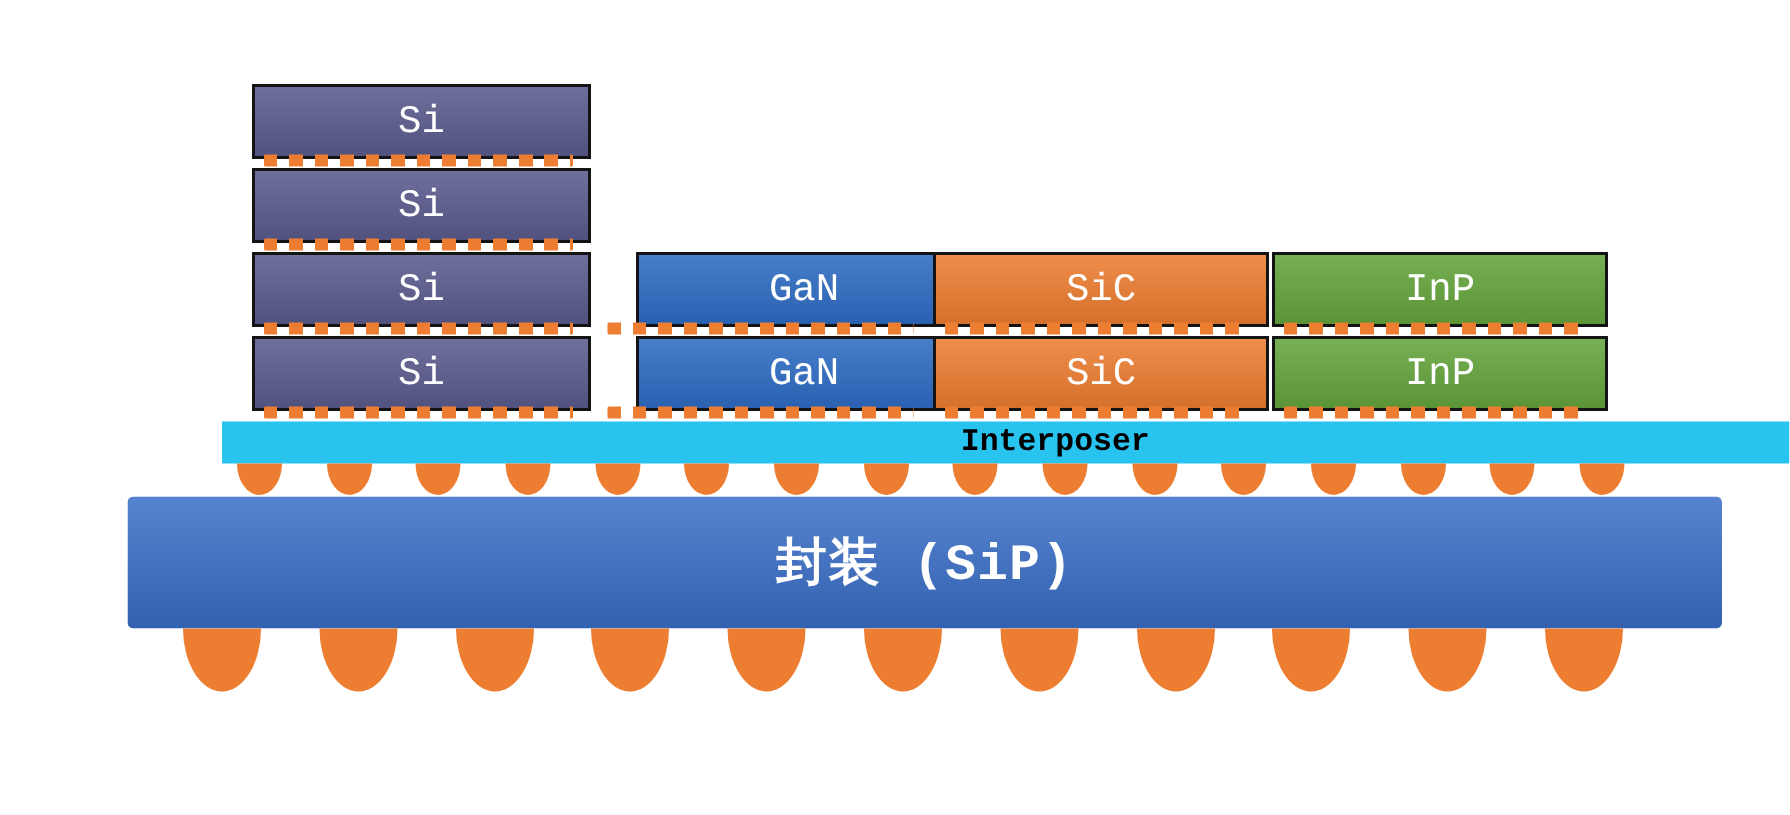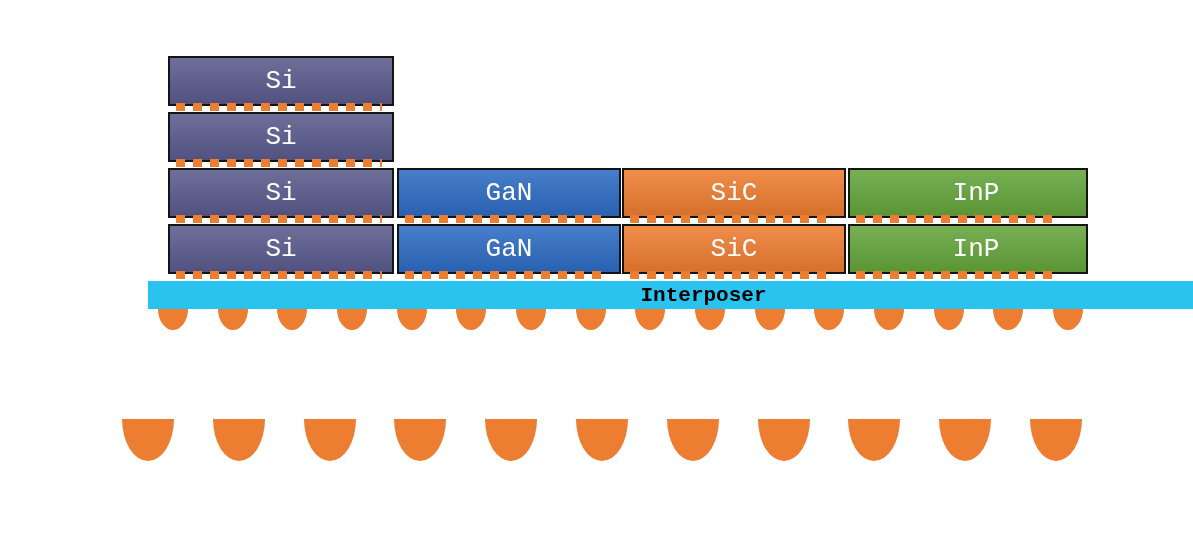--- a/index.html
+++ b/index.html
@@ -21,23 +21,23 @@
     border: 2px solid #141414;
     display: flex;
     align-items: center;
     justify-content: center;
     color: #ffffff;
     font-size: 26px;
     line-height: 1;
     background-image: linear-gradient(rgba(255,255,255,.12), rgba(0,0,0,.10));
   }
   .si  { background-color: var(--si); }
-  .gan { background-color: var(--gan); }
+  .gan { background-color: var(--gan); margin-left: 27px; }
   .sic { background-color: var(--sic); }
-  .inp { background-color: var(--inp); padding-left: 16px; }
+  .inp { background-color: var(--inp); }
   .mb {
     position: absolute;
     height: 8px;
     border-radius: 1px;
     background: repeating-linear-gradient(90deg, var(--bump) 0 9px, transparent 9px 17px);
   }
   .interposer {
     position: absolute;
     left: 148px; top: 281px; width: 1111px; height: 28px;
     background-color: var(--interposer);
@@ -138,20 +138,23 @@
       <div class="dome"></div>
       <div class="dome"></div>
       <div class="dome"></div>
       <div class="dome"></div>
       <div class="dome"></div>
       <div class="dome"></div>
       <div class="dome"></div>
       <div class="dome"></div>
     </div>
 
+  <div class="package">
+    <span>封装 (SiP)</span>
+  </div>
 
   <div class="bumprow big">
       <div class="dome"></div>
       <div class="dome"></div>
       <div class="dome"></div>
       <div class="dome"></div>
       <div class="dome"></div>
       <div class="dome"></div>
       <div class="dome"></div>
       <div class="dome"></div>

